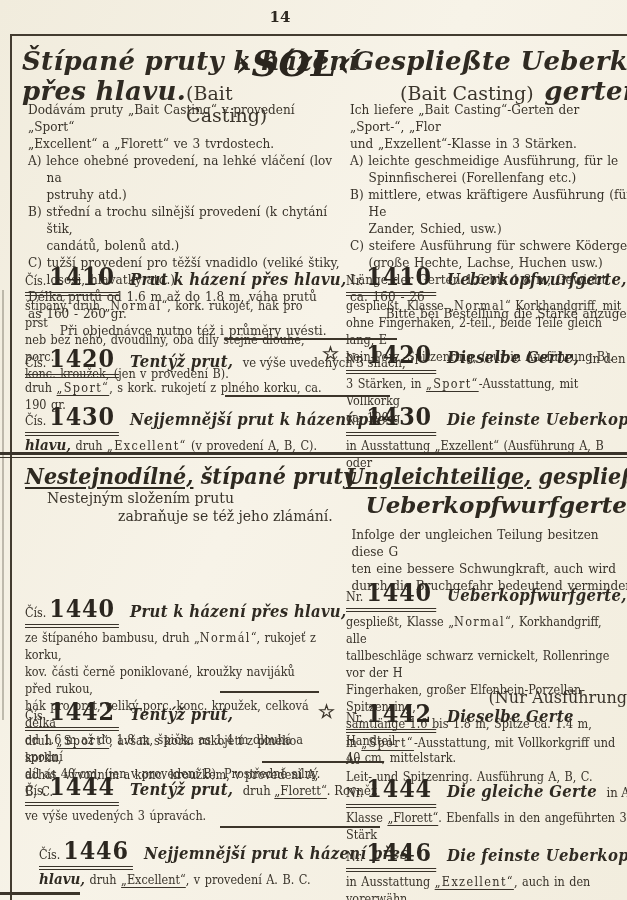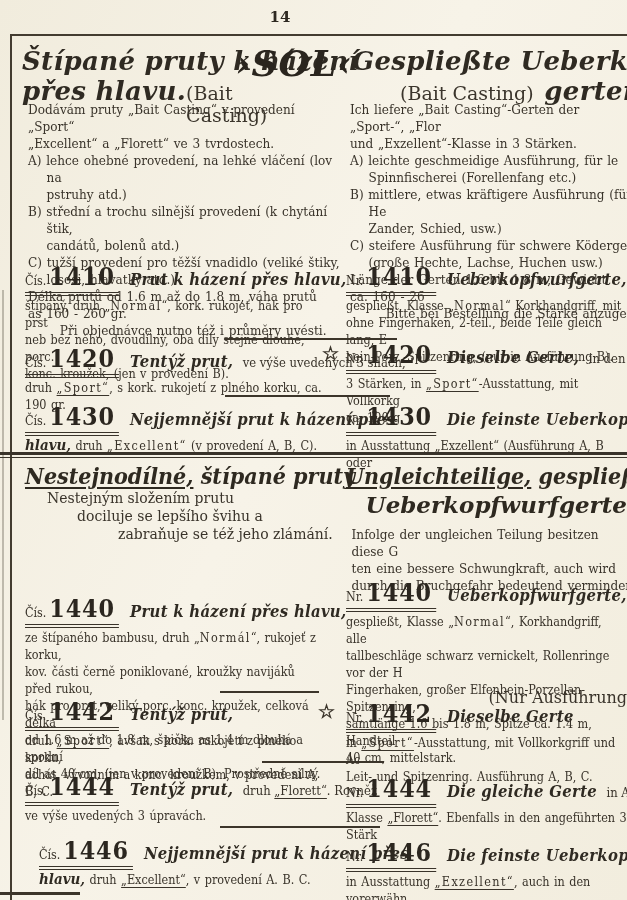--- a/index.html
+++ b/index.html
@@ -144,21 +144,20 @@
       <span class="catno"><span class="catlabel">Nr.</span><span class="catnum">1430</span></span>
       <span class="cattitle">Die feinste Ueberkopfwurfge</span>
     </div>
     <div class="desc"><span>in Ausstattung „Exzellent“ (Ausführung A, B oder</span></div>
   </div>
 
   <div class="abs" style="left:25px;top:462px;width:298px;">
     <div class="h2line1"><span class="seg-u">Nestejnodílné,</span><span> štípané pruty</span></div>
     <div class="s2sub">
       <div style="padding-left:22px;">Nestejným složením prutu</div>
-      <div style="padding-left:52px;">dociluje se lepšího švihu a</div>
       <div style="padding-left:93px;">zabraňuje se též jeho zlámání.</div>
     </div>
   </div>
   <div class="abs" style="left:346px;top:462px;width:281px;">
     <div class="h2line1"><span class="seg-u">Ungleichteilige,</span><span> gespließte</span></div>
     <div class="h2line2">Ueberkopfwurfgerte</div>
     <div class="para" style="margin-top:8px;padding-left:6px;">Infolge der ungleichen Teilung besitzen diese G
 ten eine bessere Schwungkraft, auch wird
 durch die Bruchgefahr bedeutend verminder</div>
   </div>

